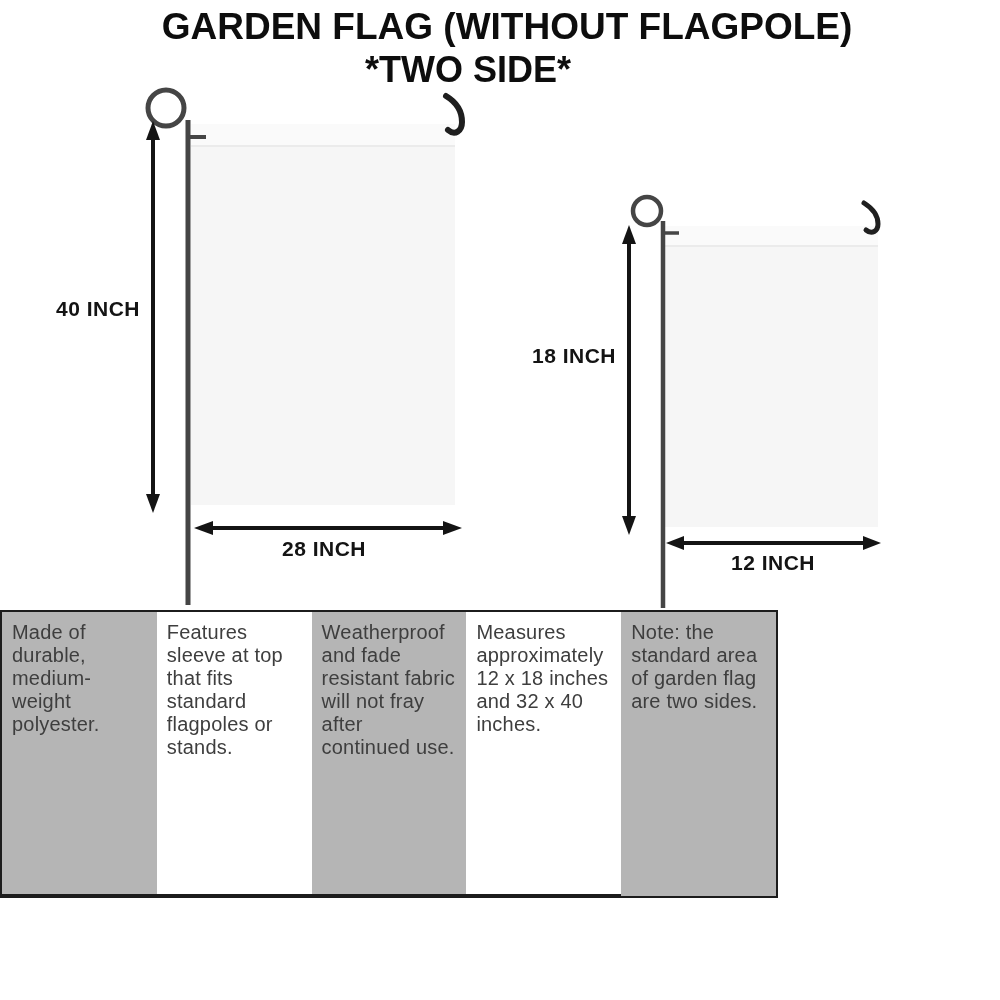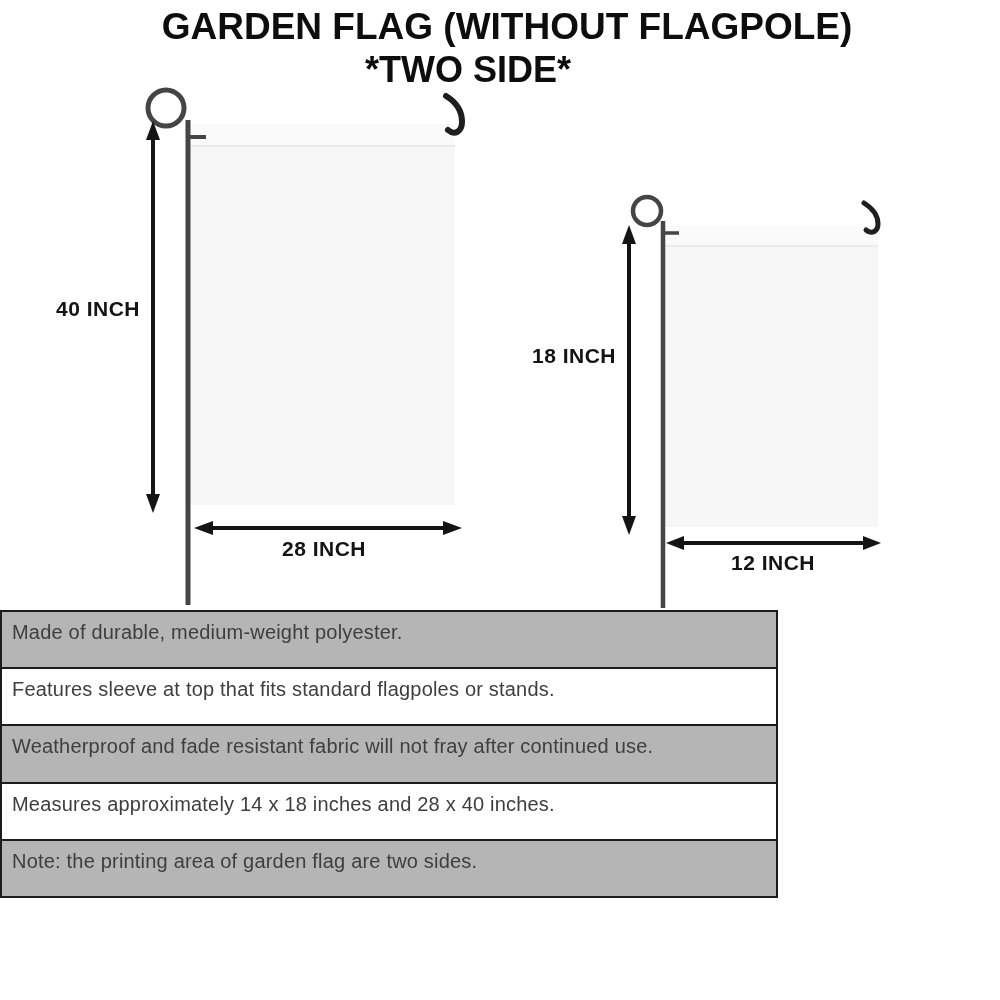--- a/index.html
+++ b/index.html
@@ -21,21 +21,21 @@
   
   .diagram{position:absolute;top:0;left:0;}
   .dim-label{
     font-family:"Liberation Sans",sans-serif;font-size:21px;font-weight:bold;
     fill:#141414;letter-spacing:.5px;
   }
   
   .spec-table{
     position:absolute;top:610px;left:0;width:778px;height:288px;
     border:2px solid #1c1c1c;box-sizing:border-box;
-    display:flex;flex-direction:column;
+    display:flex;flex-direction:row;
   }
   .spec-row{
     flex:1;display:flex;align-items:flex-start;box-sizing:border-box;
     border-bottom:2px solid #1c1c1c;
     padding:9px 10px 0 10px;
     font-size:20px;font-weight:300;color:#3e3e3e;letter-spacing:.2px;
     background:#ffffff;
   }
   .spec-row:last-child{border-bottom:none;}
   .spec-row:nth-child(odd){background:#b5b5b5;}
@@ -113,20 +113,20 @@
     <div class="spec-row">
       <span>Made of durable, medium-weight polyester.</span>
     </div>
     <div class="spec-row">
       <span>Features sleeve at top that fits standard flagpoles or stands.</span>
     </div>
     <div class="spec-row">
       <span>Weatherproof and fade resistant fabric will not fray after continued use.</span>
     </div>
     <div class="spec-row">
-      <span>Measures approximately 14 x 18 inches and 28 x 40 inches.</span>
+      <span>Measures approximately 12 x 18 inches and 32 x 40 inches.</span>
     </div>
     <div class="spec-row">
-      <span>Note: the printing area of garden flag are two sides.</span>
+      <span>Note: the standard area of garden flag are two sides.</span>
     </div>
   </div>
 
 </div>
 
 </body></html>

